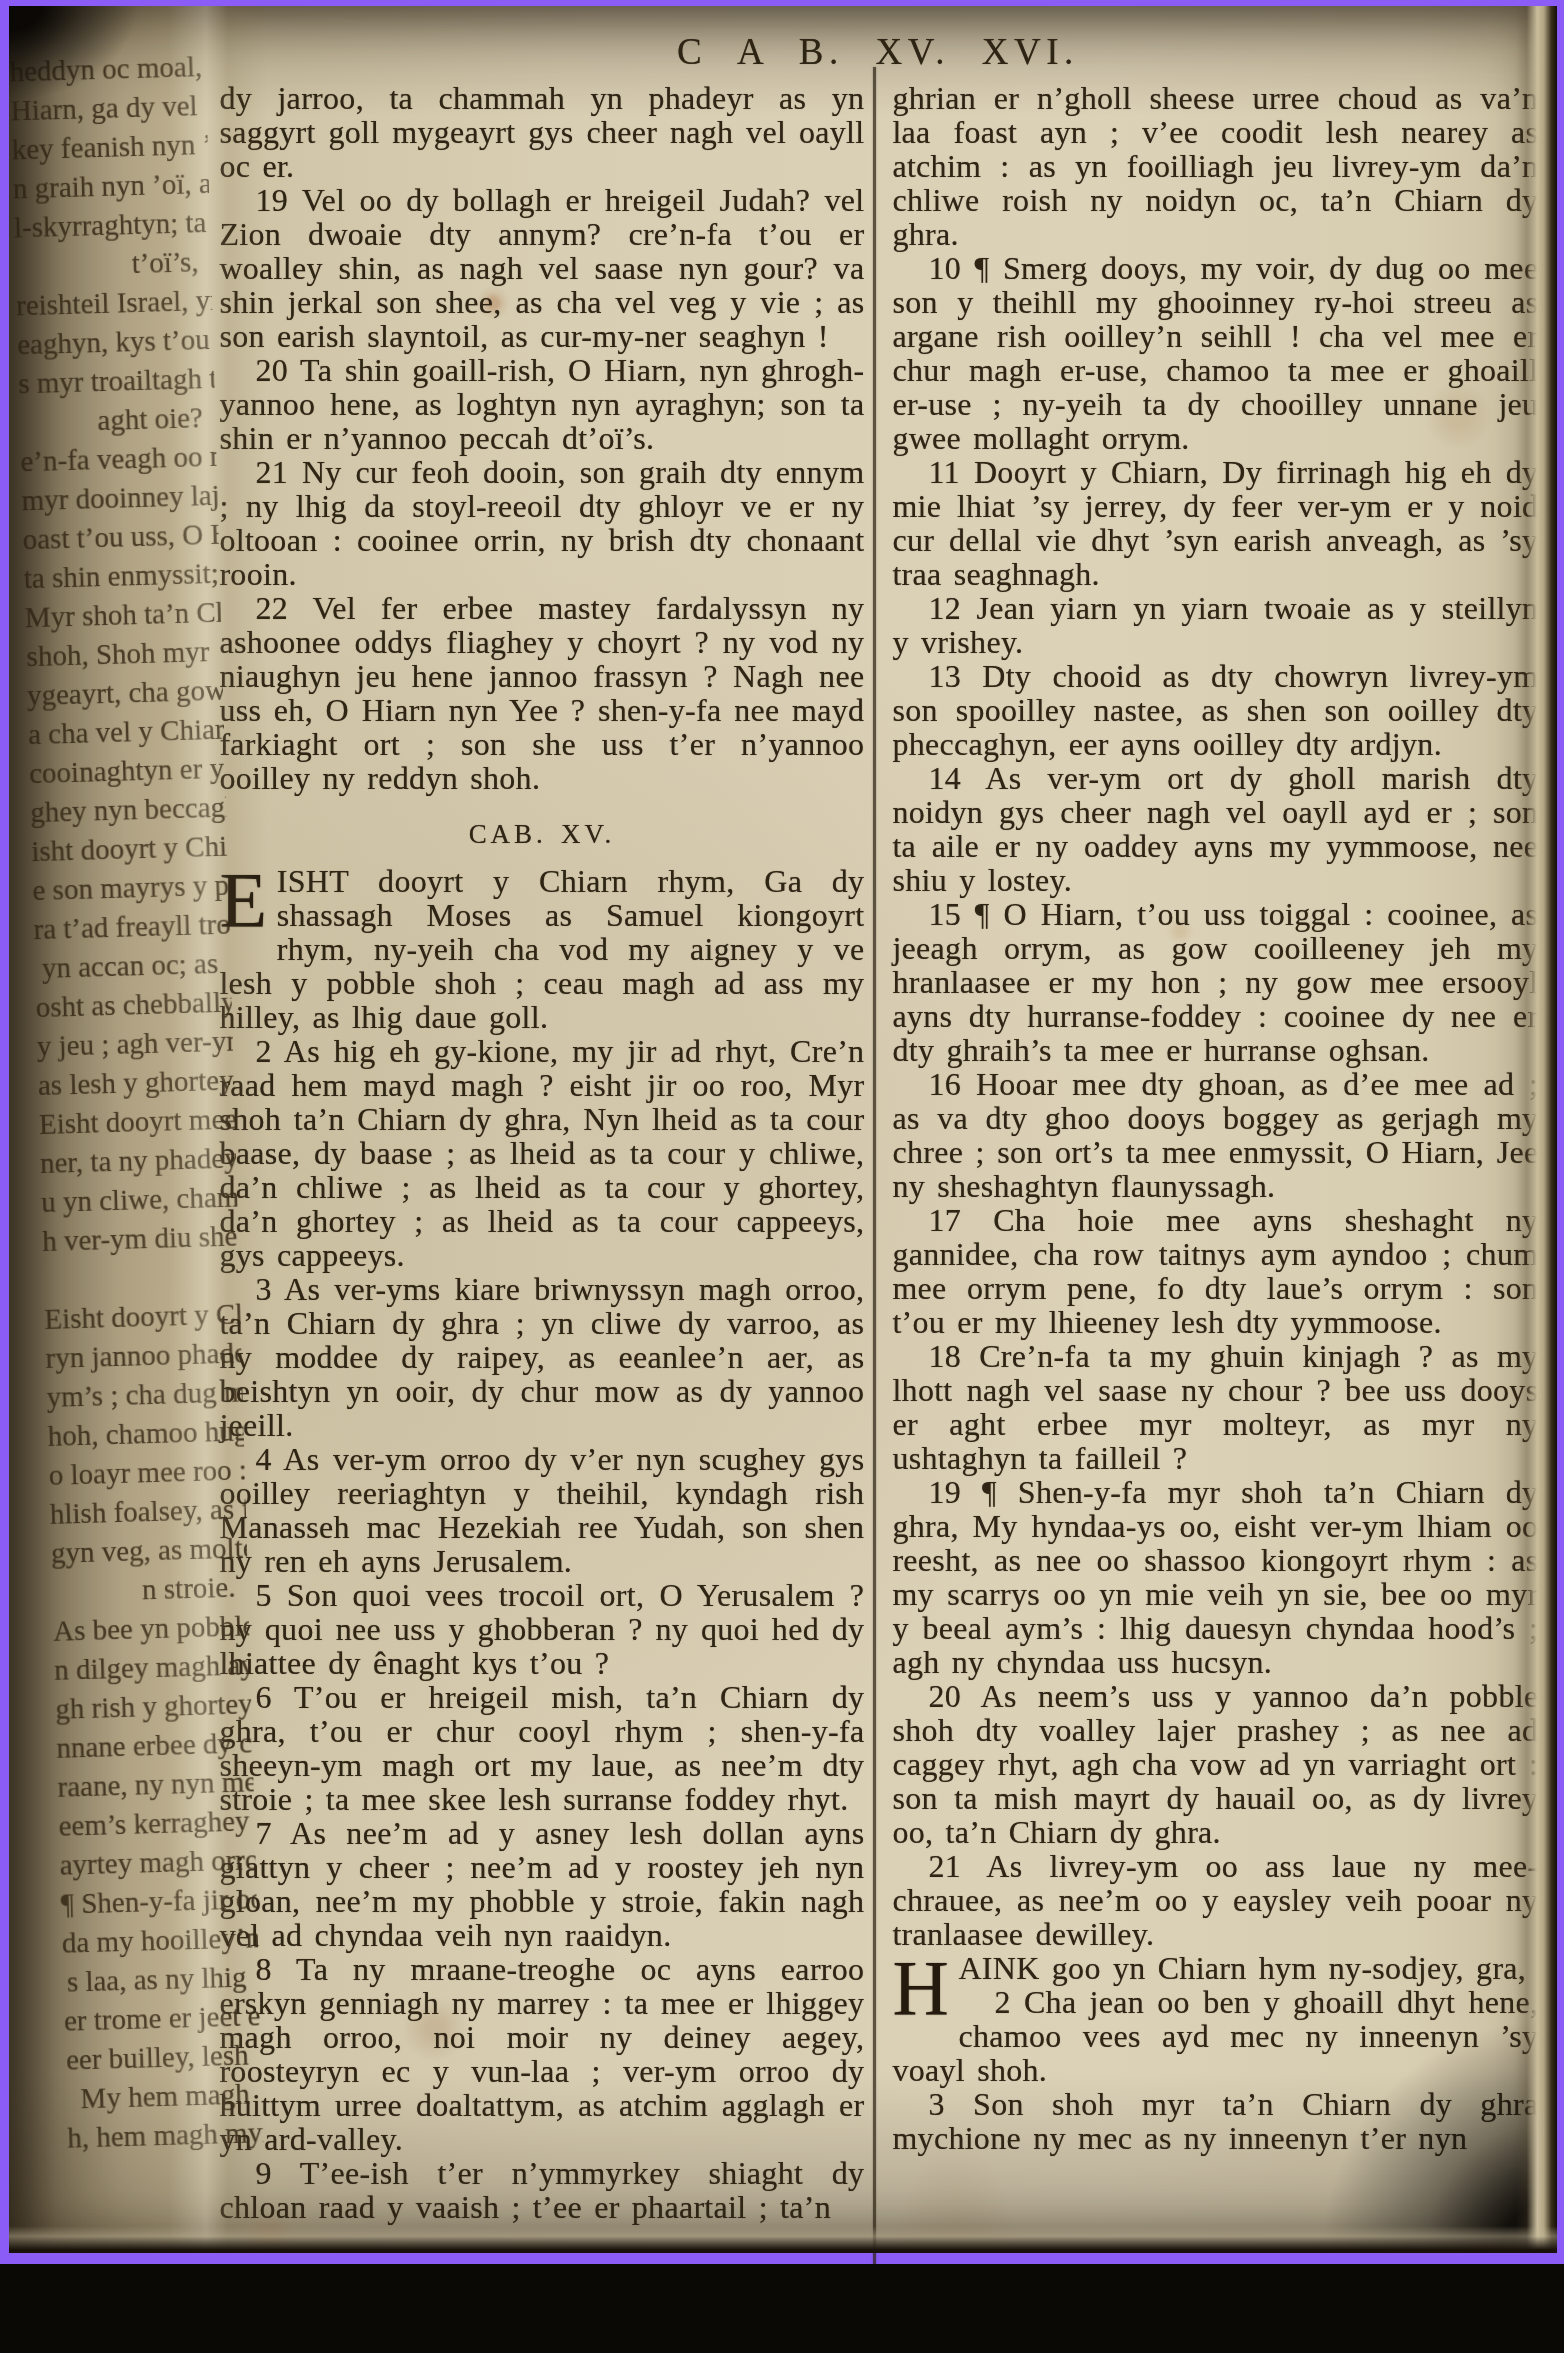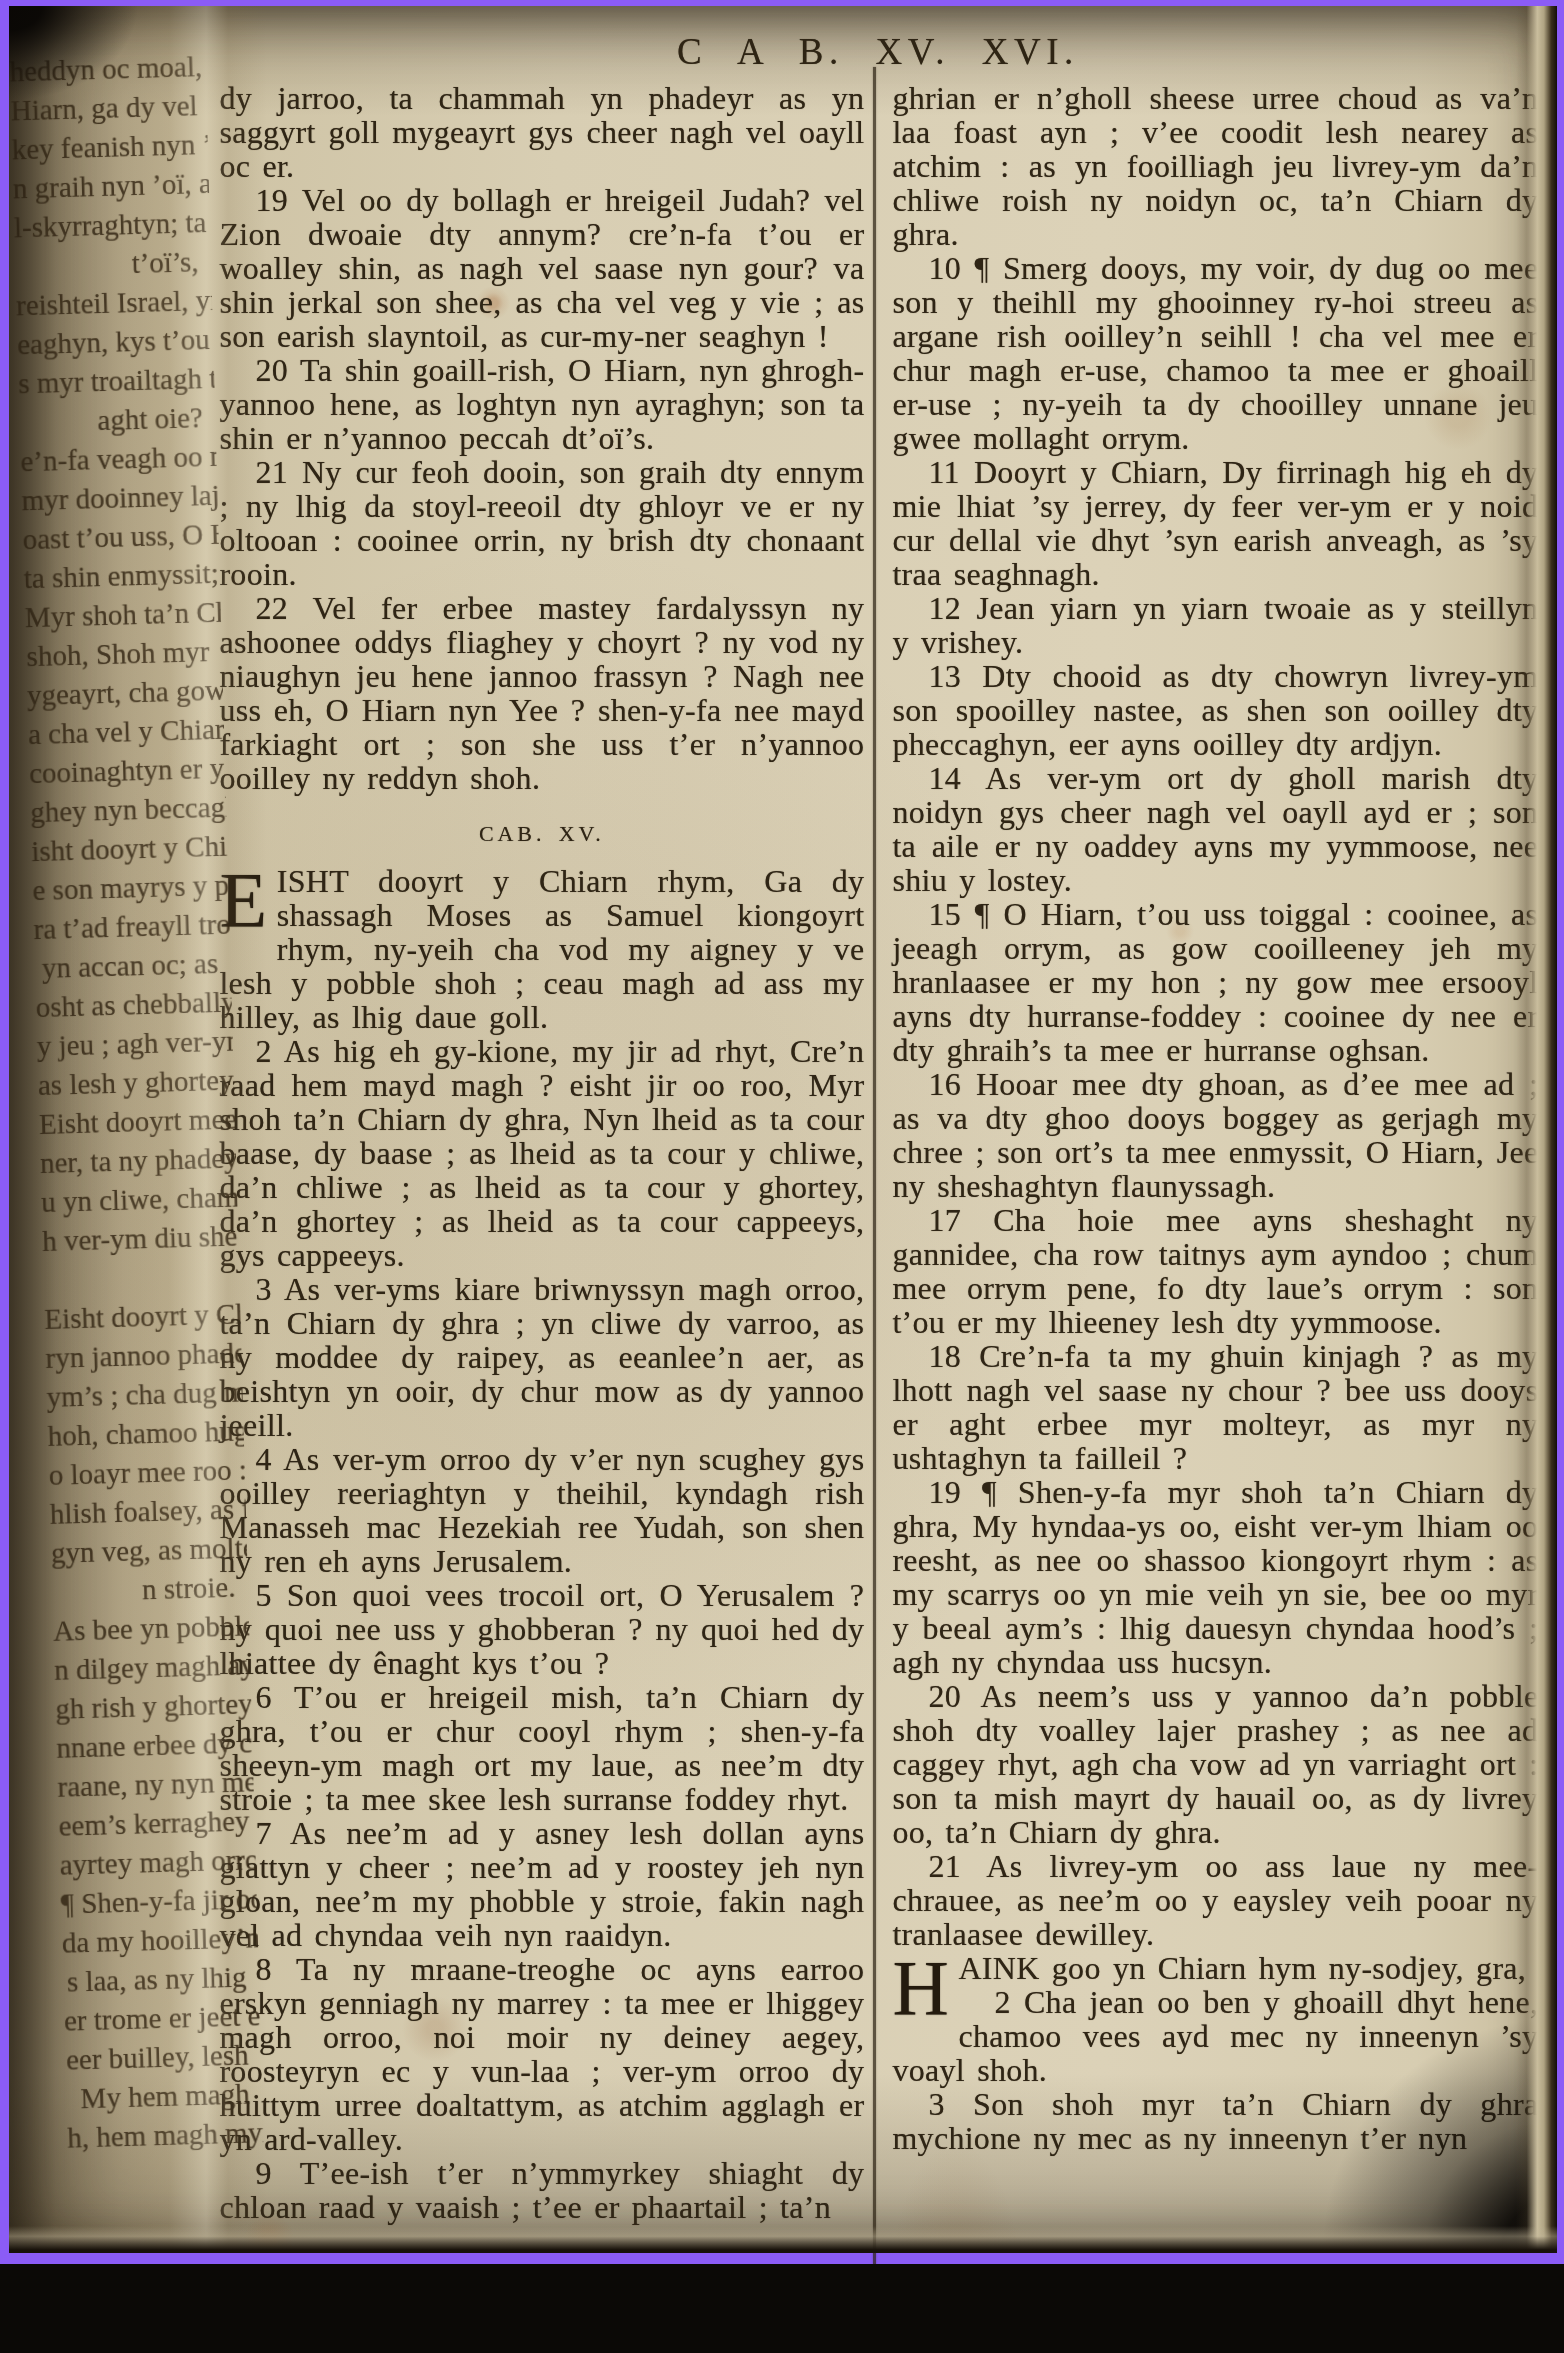--- a/index.html
+++ b/index.html
@@ -38,21 +38,21 @@
   .col{position:absolute;top:75px;color:#2f2515;font-size:32px;line-height:34px;
       text-align:justify;word-spacing:3.9px;letter-spacing:0.3px;
       text-shadow:0 0 0.9px rgba(44,34,19,0.6);}
   .col-left{left:210px;width:645px;}
   .col-right{left:883px;width:646px;}
   .divider{position:absolute;left:864px;top:61px;width:2.3px;height:2200px;
       background:rgba(44,34,20,0.72);box-shadow:0 0 1.6px rgba(44,34,20,0.5);}
   .verse{margin:0;text-indent:36px;}
   .verse.cont{text-indent:0;}
   .verse.dropv{text-indent:0;}
-  .chap-head{margin:22px 0 12.5px 0;font-size:22px;font-weight:normal;text-align:center;
+  .chap-head{margin:22px 0 12.5px 0;font-size:27px;font-weight:normal;text-align:center;
       letter-spacing:3.9px;text-indent:0;}
   .dropcap{float:left;font-size:78px;line-height:64px;padding:4.7px 9.4px 0 0;color:#241b0e;
       text-shadow:0 0 1.2px rgba(30,22,12,0.7);}
   .gutter{position:absolute;left:0;top:41px;width:196px;height:2269px;overflow:hidden;
       transform:rotate(-1.6deg);transform-origin:top right;
       color:rgba(62,49,30,0.92);font-size:29px;filter:blur(0.3px);
       text-shadow:0 0 0.8px rgba(60,47,28,0.55);}
   .gline{height:39px;line-height:39px;text-align:right;padding-right:12.5px;white-space:nowrap;}
 </style>
 </head>

